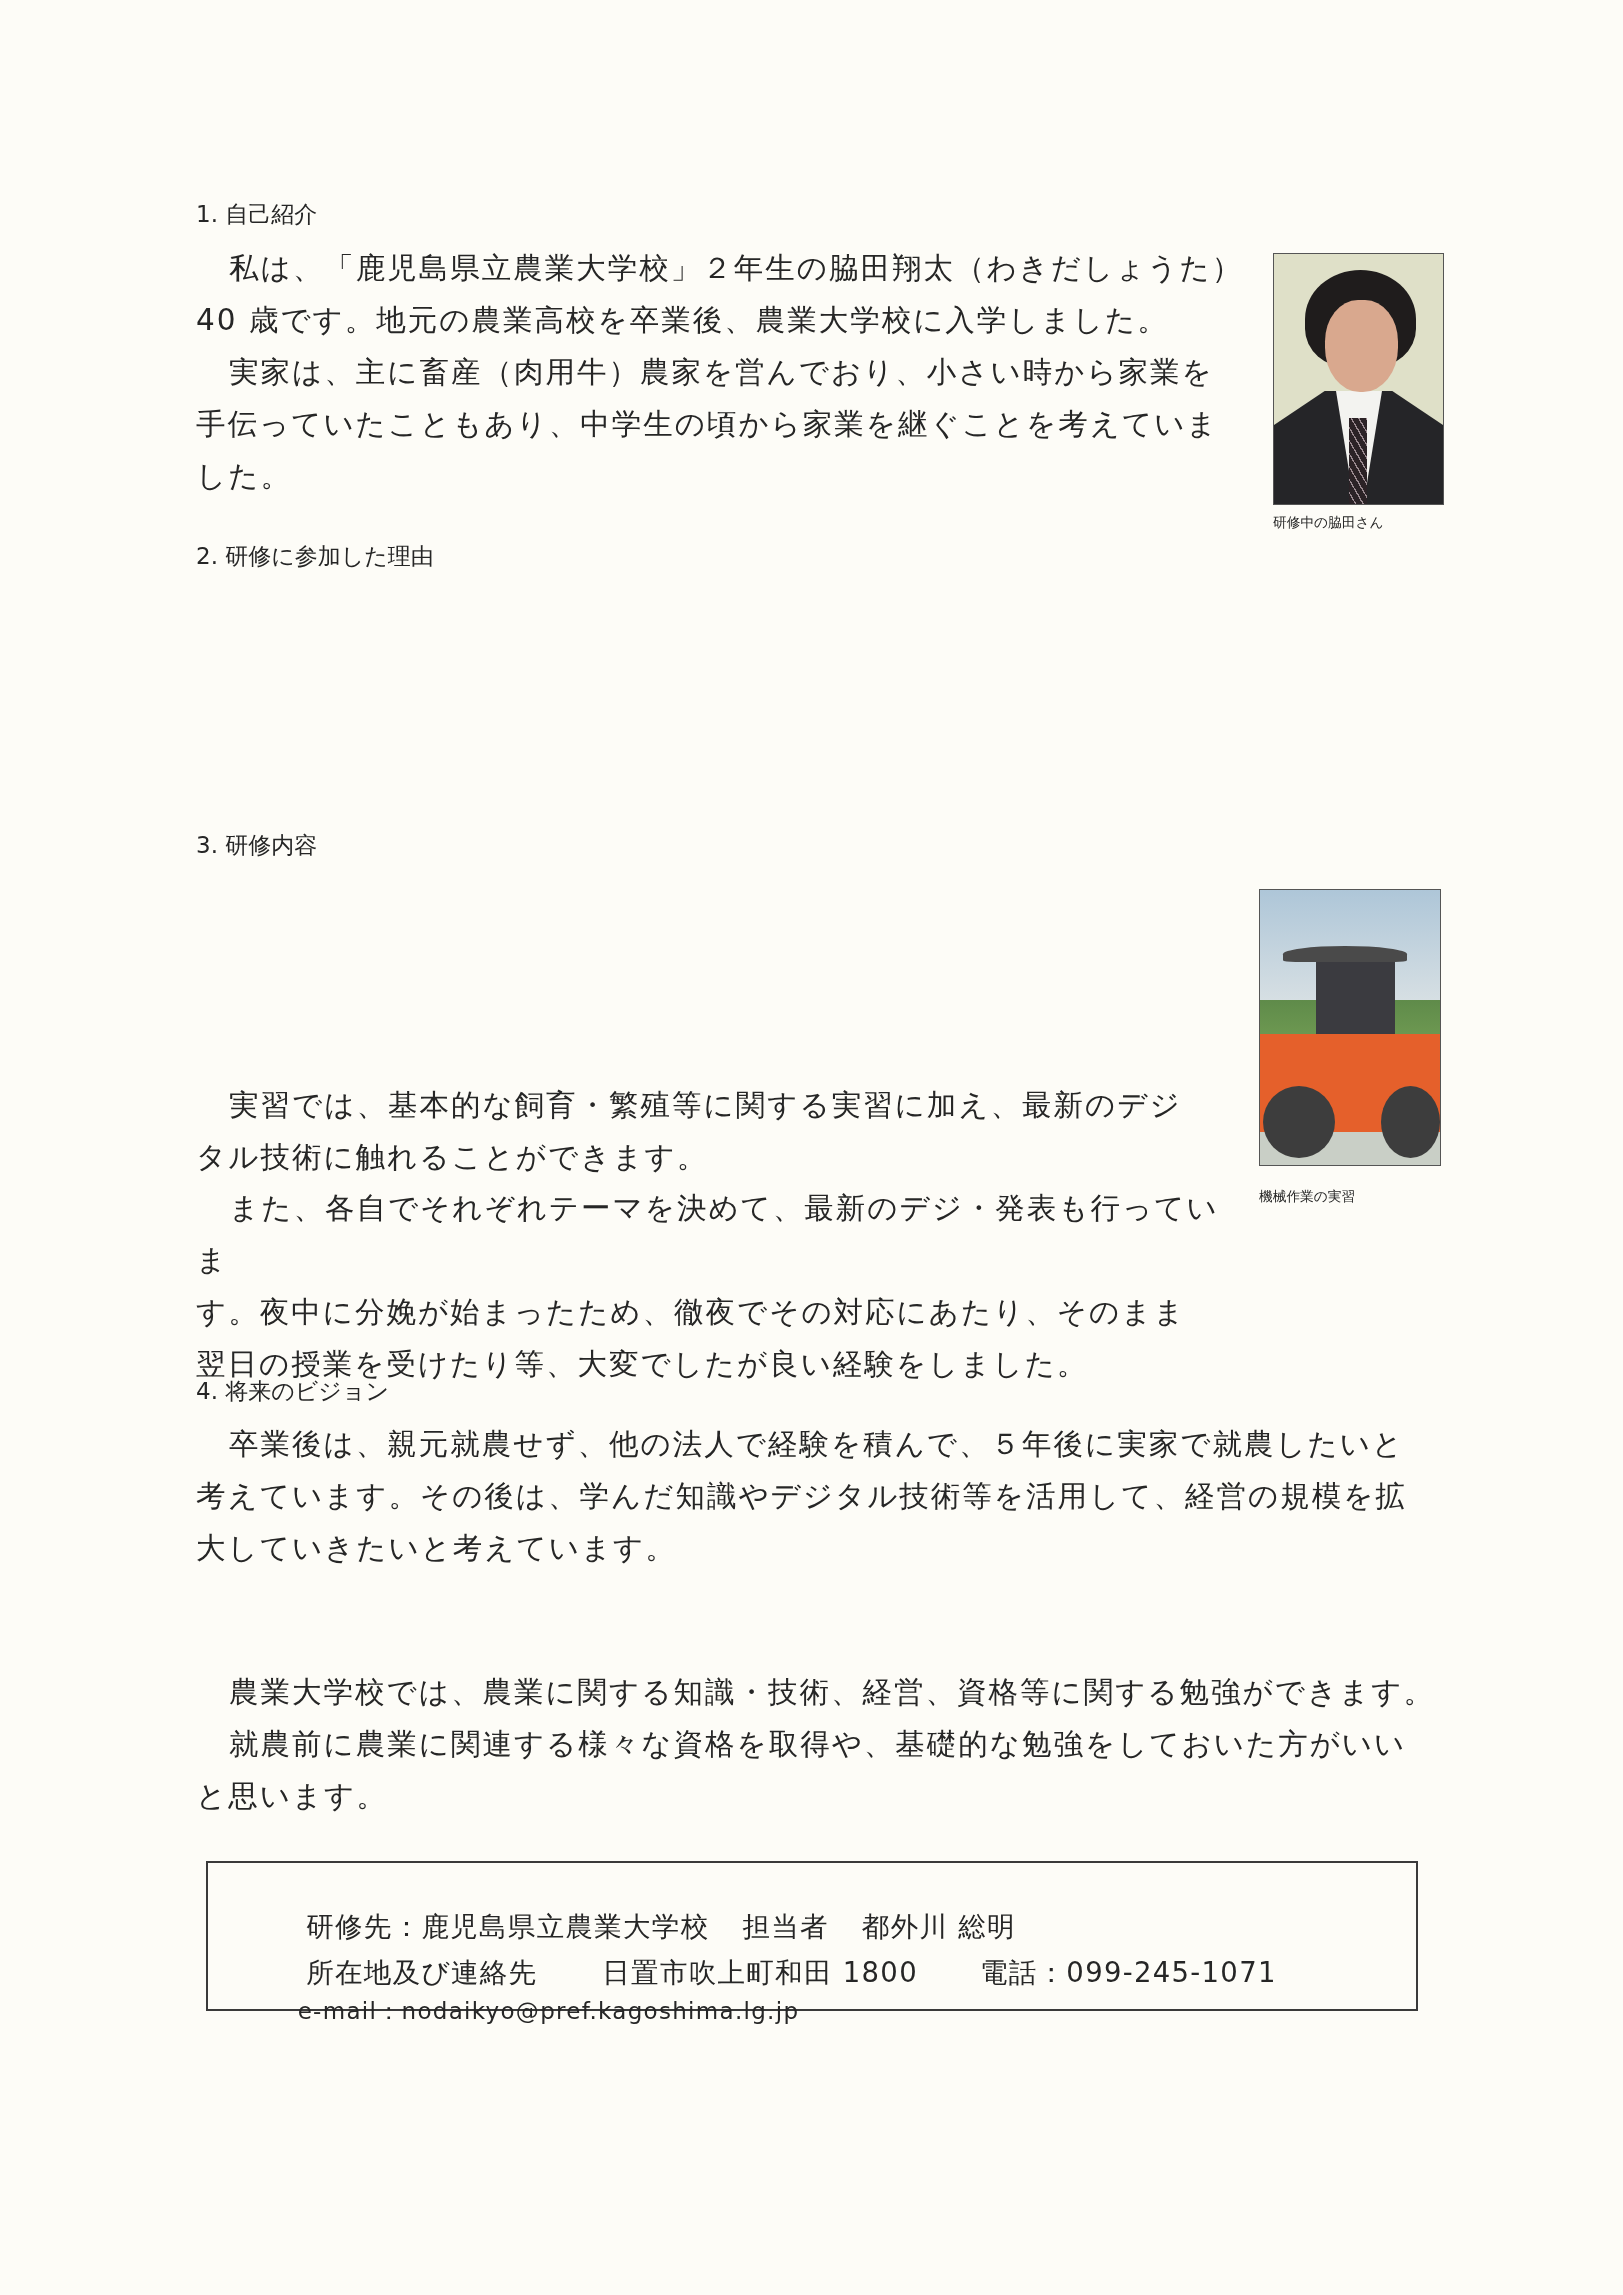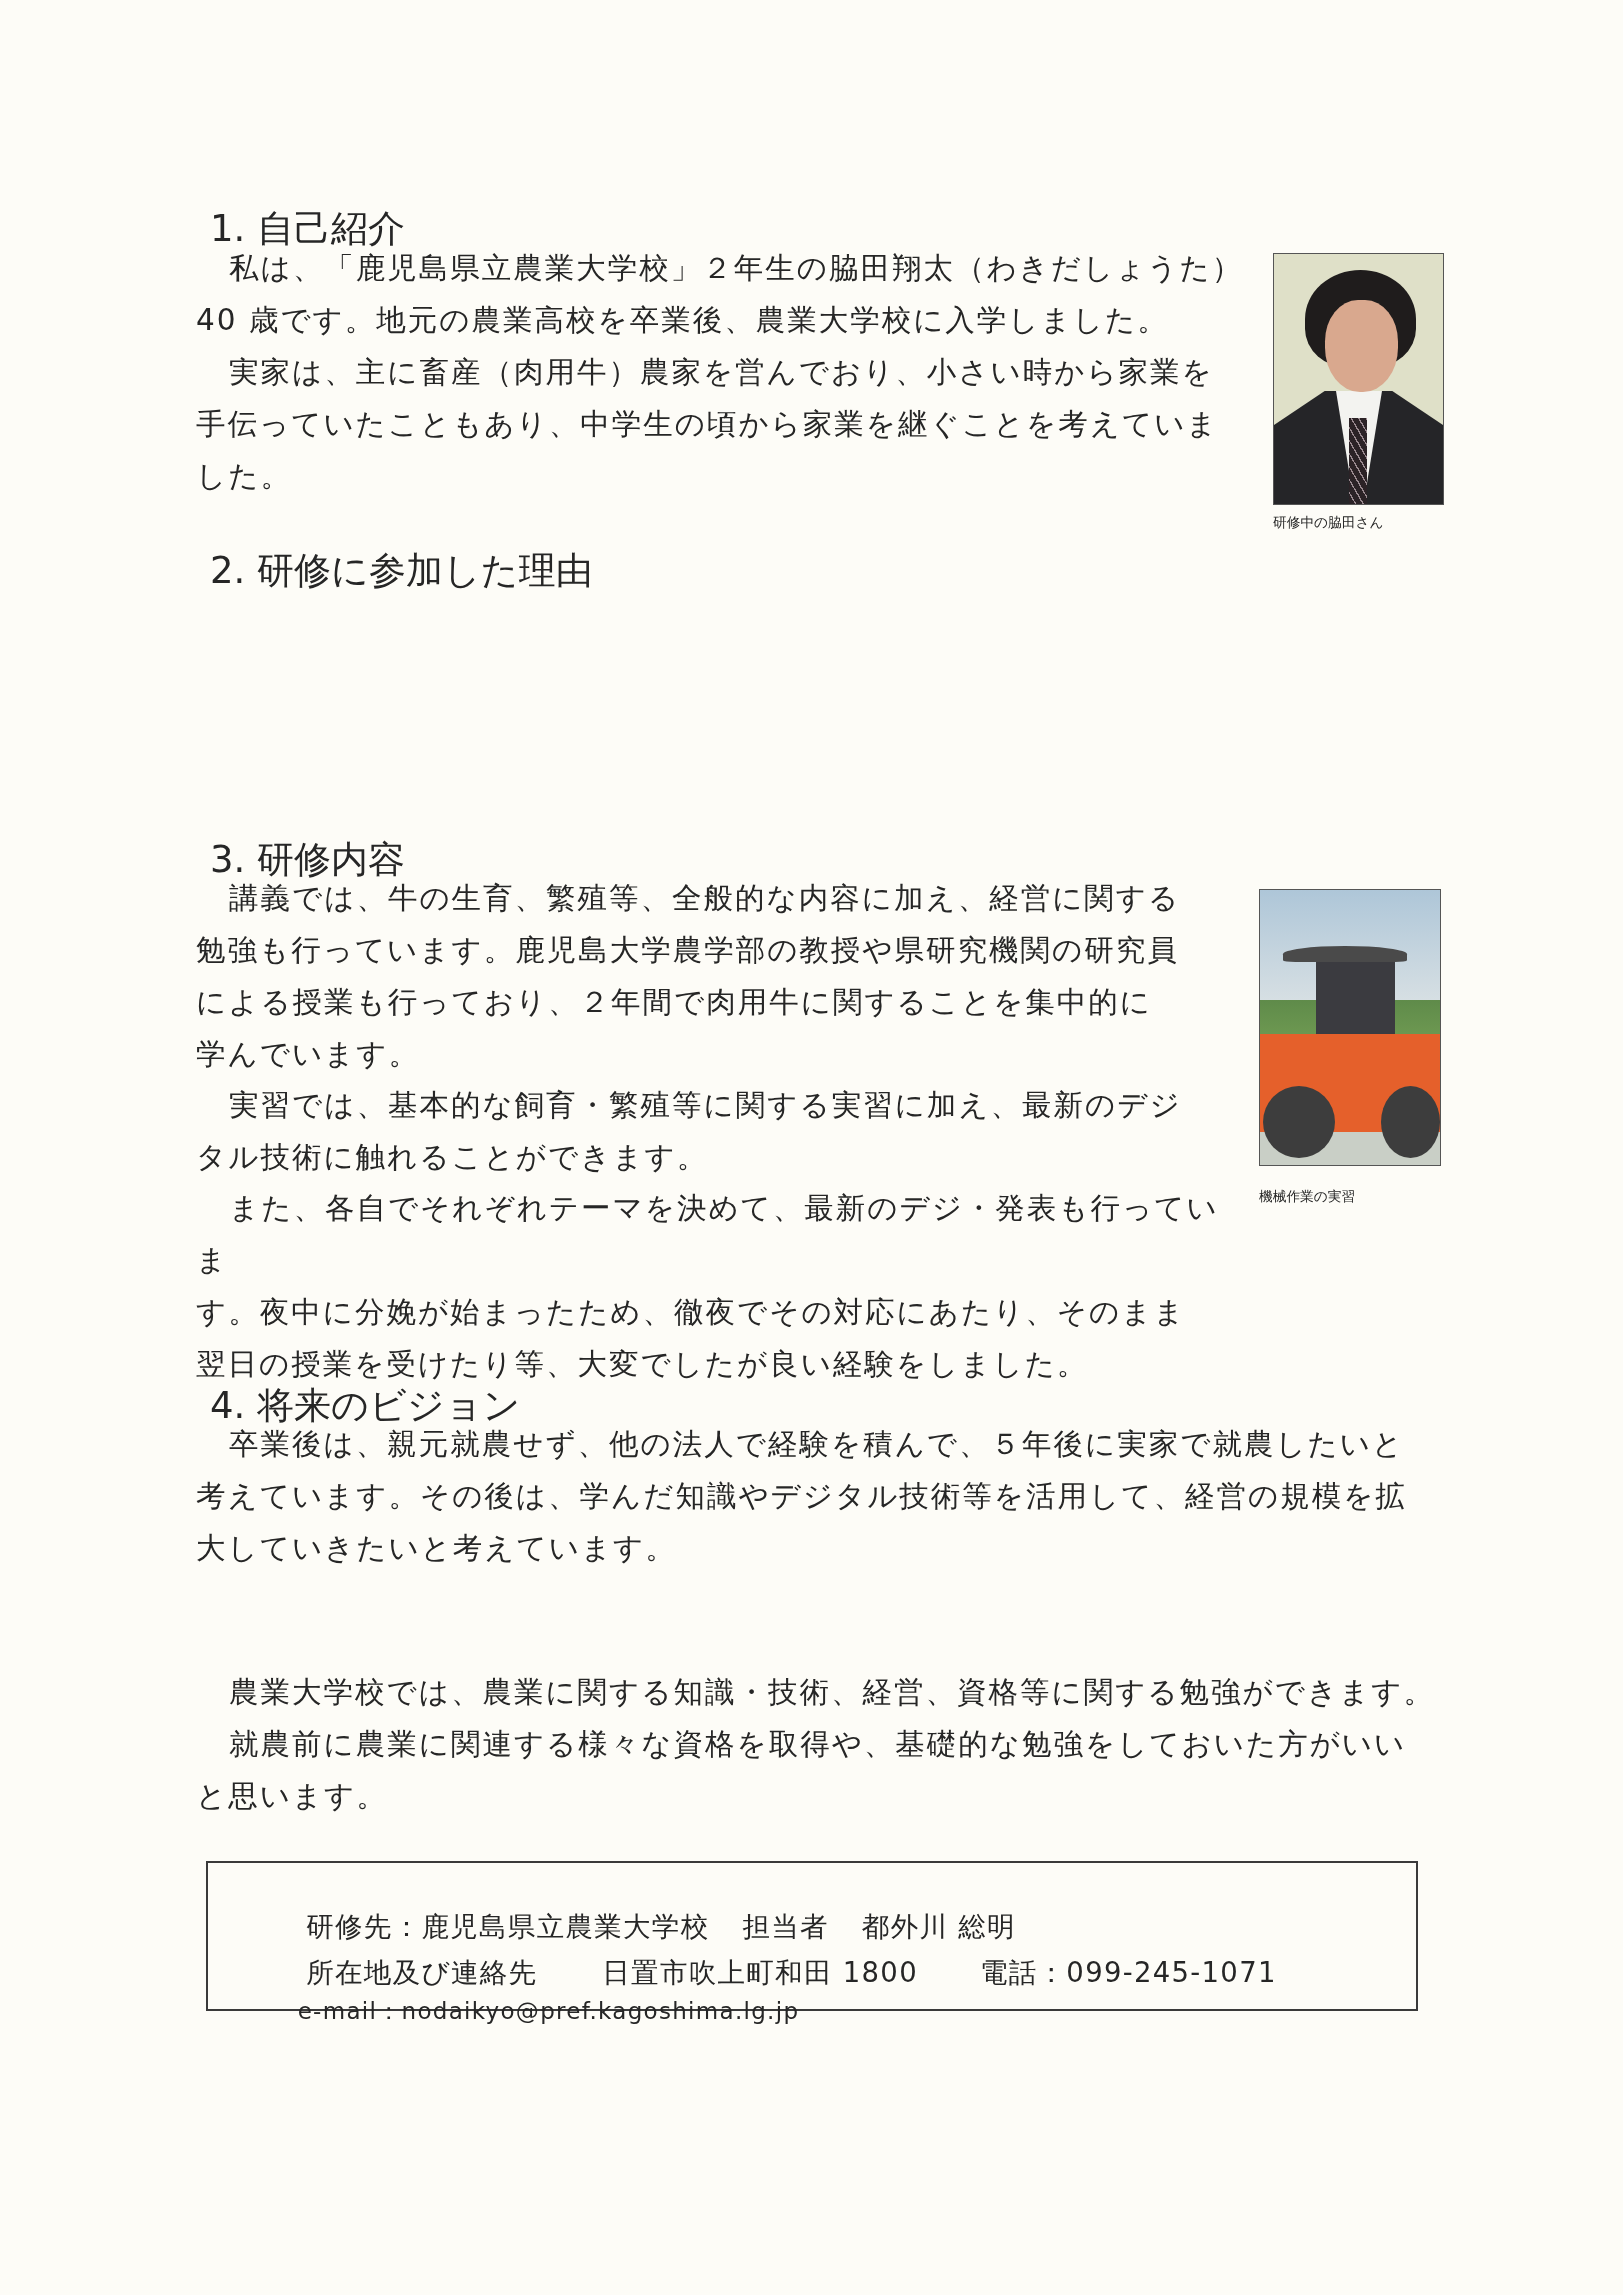--- a/index.html
+++ b/index.html
@@ -6,21 +6,21 @@
     body {
       width: 1623px; height: 2295px;
       background: #fdfcf7;
       position: relative; overflow: hidden;
       font-family: "DejaVu Sans", "Liberation Sans", sans-serif;
       color: #262626;
     }
     .page { position: absolute; inset: 0; }
     .heading {
       position: absolute; left: 196px;
-      font-size: 37px; line-height: 39px; margin: 14px; font-weight: normal;
+      font-size: 23px; line-height: 39px; margin: 0; font-weight: normal;
       letter-spacing: 0px;
       text-align: right;
     }
     .para {
       position: absolute; left: 196px; margin: 0;
       font-size: 29.5px; line-height: 52px; letter-spacing: 2px;
       white-space: pre-wrap;
     }
     .indent { text-indent: 33px; }
     .photo {
@@ -72,24 +72,20 @@
       <div class="shirt"></div>
       <div class="tie"></div>
     <div class="hair"></div>
       <div class="face"></div>
   </div>
   <div class="caption" style="left:1273px; top:514px; width:169px">研修中の脇田さん</div>
 
   <h2 class="heading" style="top:537px">2. 研修に参加した理由</h2>
 
   <h2 class="heading" style="top:826px">3. 研修内容</h2>
-  <p class="para indent" style="top:872px; width:1047px">講義では、牛の生育、繁殖等、全般的な内容に加え、経営に関する
-勉強も行っています。鹿児島大学農学部の教授や県研究機関の研究員
-による授業も行っており、２年間で肉用牛に関することを集中的に
-学んでいます。</p>
   <p class="para indent" style="top:1079px; width:1047px">実習では、基本的な飼育・繁殖等に関する実習に加え、最新のデジ
 タル技術に触れることができます。</p>
   <p class="para indent" style="top:1182px; width:1047px">また、各自でそれぞれテーマを決めて、最新のデジ・発表も行っていま
 す。夜中に分娩が始まったため、徹夜でその対応にあたり、そのまま
 翌日の授業を受けたり等、大変でしたが良い経験をしました。</p>
 
   <div class="photo tractor">
     <div class="roof"></div>
       <div class="cab"></div>
       <div class="body"></div>

